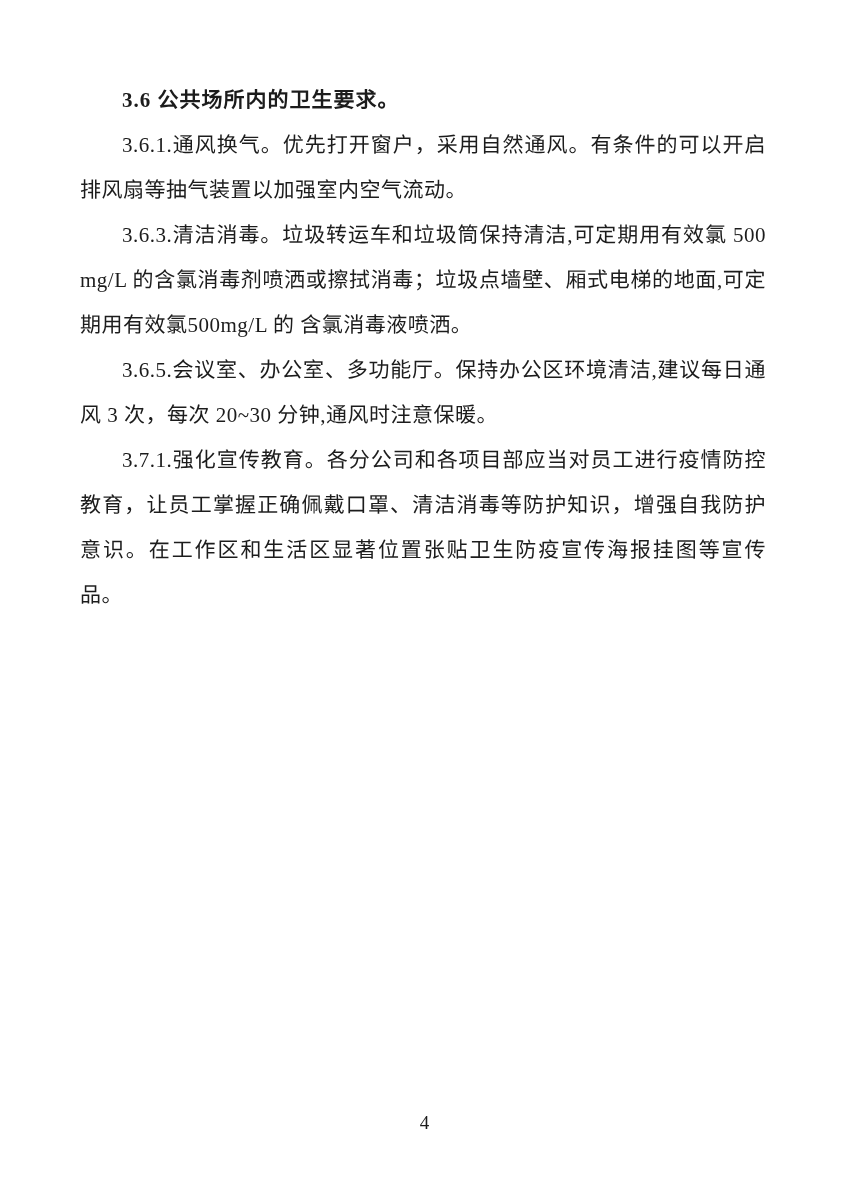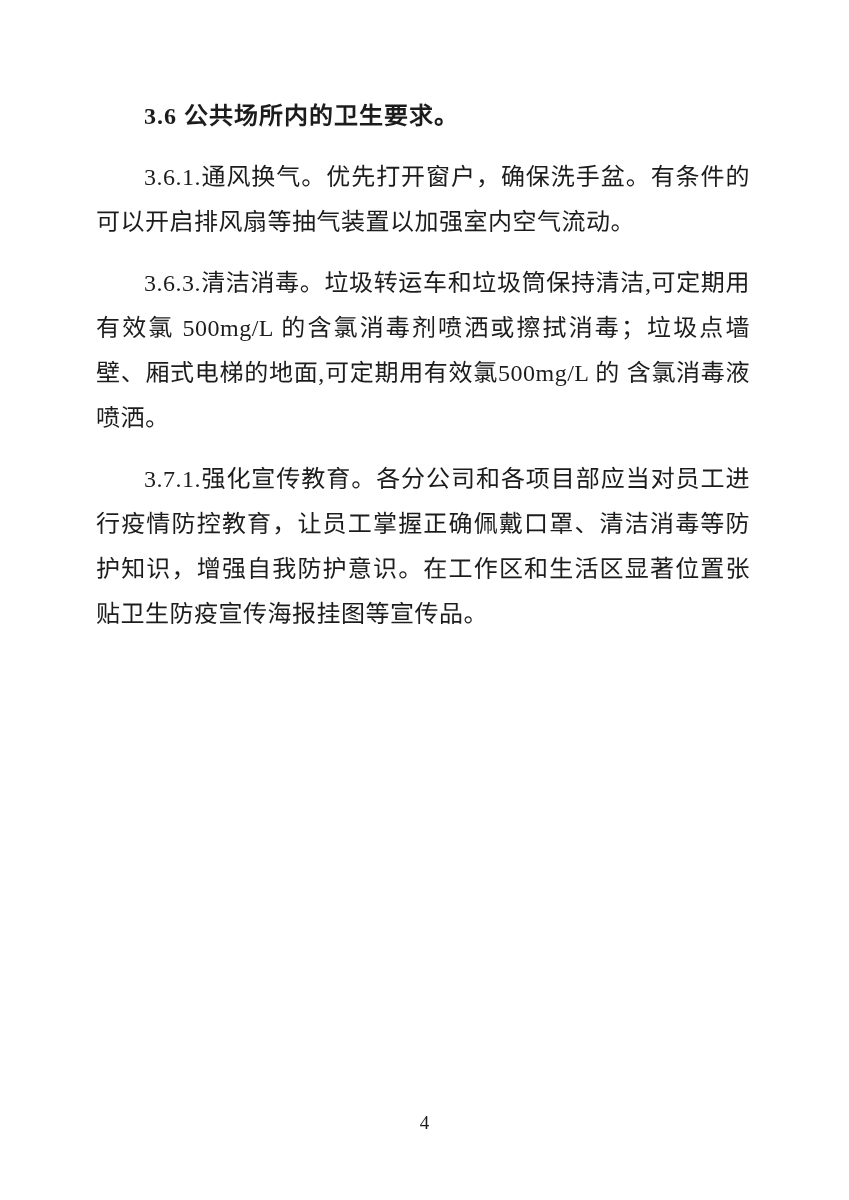--- a/index.html
+++ b/index.html
@@ -16,22 +16,22 @@
     font-family: "Liberation Serif", "DejaVu Serif", serif;
     color: #1c1c1c;
   }
   .content {
     position: absolute;
     top: 78px;
     left: 80px;
     width: 686px;
   }
   .para {
-    margin: 16px;
-    font-size: 24px;
+    margin: 0;
+    font-size: 21px;
     line-height: 45px;
     text-align: justify;
     text-justify: inter-ideograph;
     text-indent: 2em;
     letter-spacing: 0.5px;
     word-break: break-all;
   }
   .para.heading {
     font-weight: bold;
     text-align: left;
@@ -47,18 +47,19 @@
     line-height: 30px;
     color: #1c1c1c;
   }
 </style>
 </head>
 <body>
 
 <div class="page">
   <div class="content">
     <p class="para heading">3.6 公共场所内的卫生要求。</p>
-    <p class="para body">3.6.1.通风换气。优先打开窗户，确保洗手盆。有条件的可以开启排风扇等抽气装置以加强室内空气流动。</p>
+    <p class="para body">3.6.1.通风换气。优先打开窗户，采用自然通风。有条件的可以开启排风扇等抽气装置以加强室内空气流动。</p>
     <p class="para body">3.6.3.清洁消毒。垃圾转运车和垃圾筒保持清洁,可定期用有效氯 500mg/L 的含氯消毒剂喷洒或擦拭消毒；垃圾点墙壁、厢式电梯的地面,可定期用有效氯500mg/L 的 含氯消毒液喷洒。</p>
+    <p class="para body">3.6.5.会议室、办公室、多功能厅。保持办公区环境清洁,建议每日通风 3 次，每次 20~30 分钟,通风时注意保暖。</p>
     <p class="para body">3.7.1.强化宣传教育。各分公司和各项目部应当对员工进行疫情防控教育，让员工掌握正确佩戴口罩、清洁消毒等防护知识，增强自我防护意识。在工作区和生活区显著位置张贴卫生防疫宣传海报挂图等宣传品。</p>
   </div>
   <div class="footer">4</div>
 </div>
 
 </body></html>

